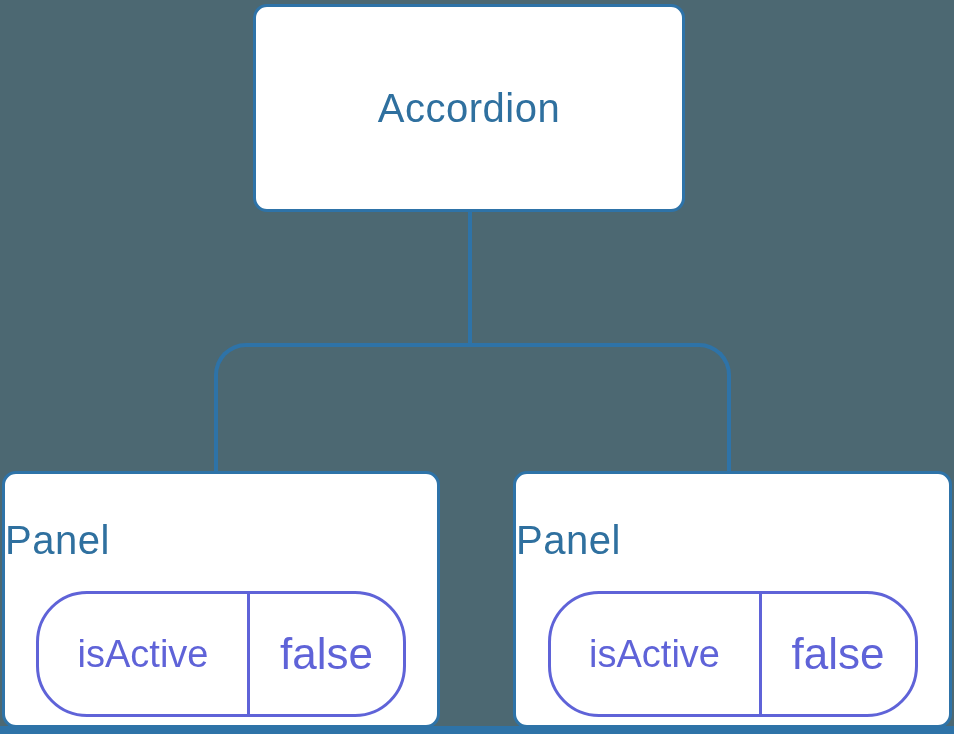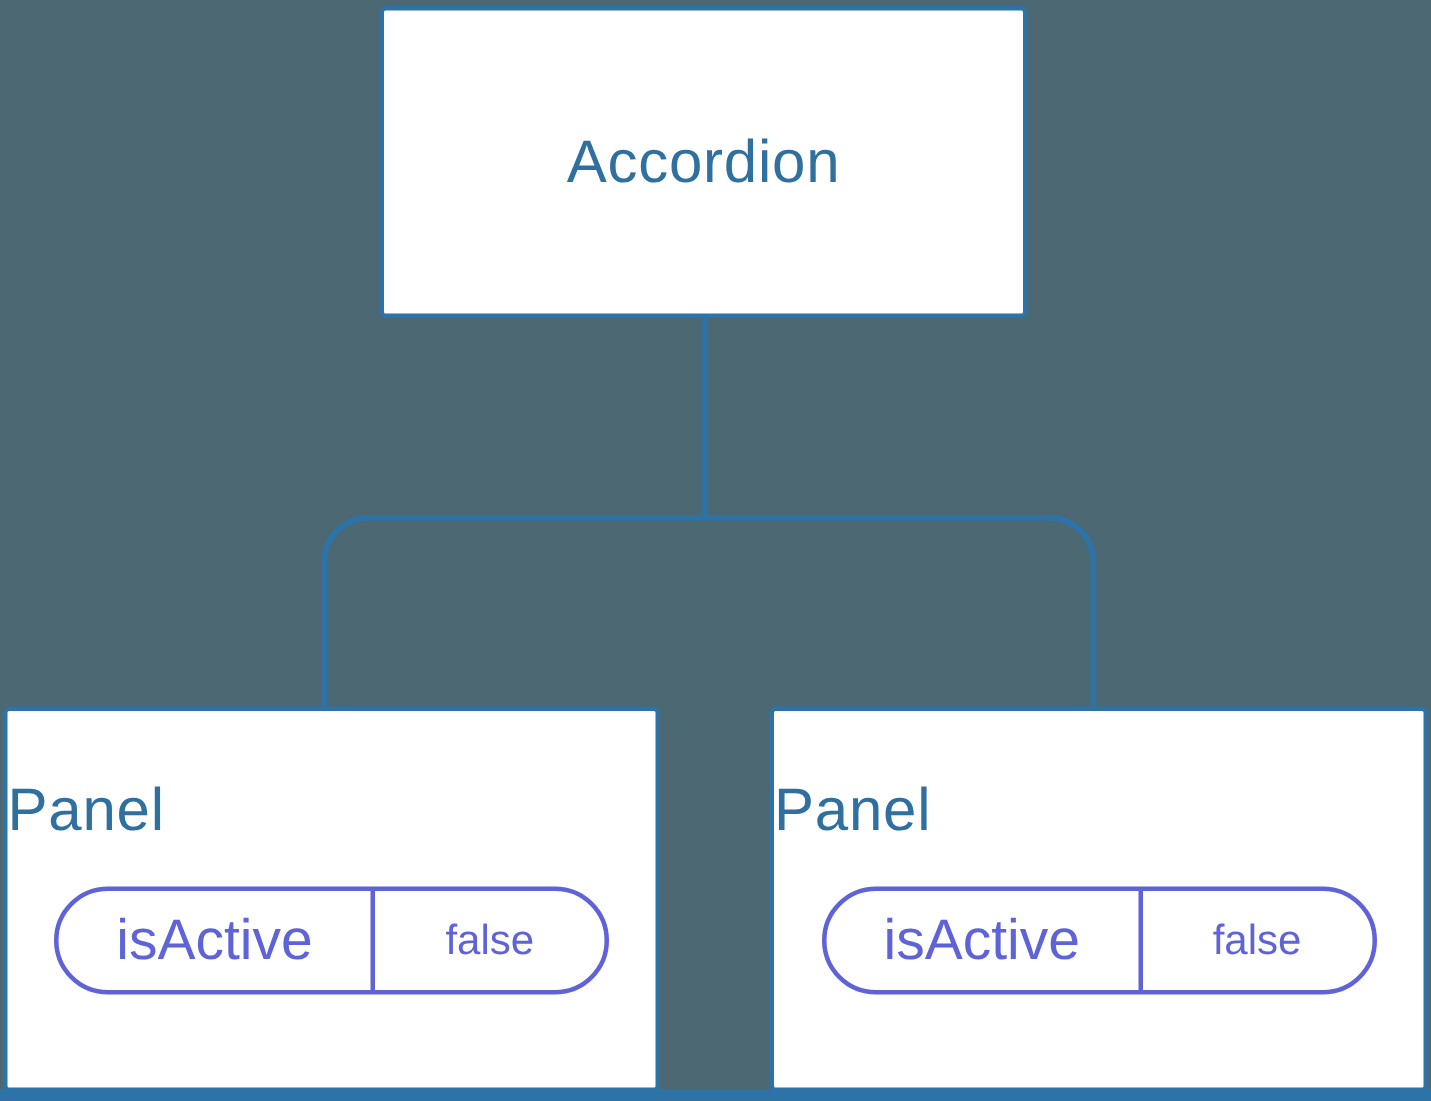--- a/index.html
+++ b/index.html
@@ -15,21 +15,21 @@
   .stage{
     position:relative;
     width:954px;height:734px;
     background:var(--bg);
   }
   
   .node{
     position:absolute;
     background:var(--node-fill);
     border:3px solid var(--line);
-    border-radius:4px;
+    border-radius:14px;
   }
   .root-node{
     left:253px;top:4px;width:432px;height:208px;
     display:flex;align-items:center;justify-content:center;
   }
   .node-label{
     color:var(--node-label);
     font-size:40px;
     font-weight:500;
     letter-spacing:0.5px;
@@ -71,39 +71,39 @@
     position:absolute;
     left:0;right:0;top:36px;
     text-align:left;
     line-height:60px;
   }
   
   .pill{
     position:absolute;
     left:50%;top:117px;
     transform:translateX(-50%);
-    width:370px;height:72px;
+    width:370px;height:126px;
     border:3px solid var(--state);
     border-radius:51px;
     display:flex;
     overflow:hidden;
     background:var(--node-fill);
   }
   .pill-key{
     width:211px;
     border-right:3px solid var(--state);
     display:flex;align-items:center;justify-content:center;
     color:var(--state);
     font-size:38px;
   }
   .pill-value{
     flex:1;
     display:flex;align-items:center;justify-content:center;
     color:var(--state);
-    font-size:28px;
+    font-size:44px;
   }
 </style>
 </head>
 <body>
 
 <div class="stage">
 
   <div class="node root-node">
     <span class="node-label">Accordion</span>
   </div>

